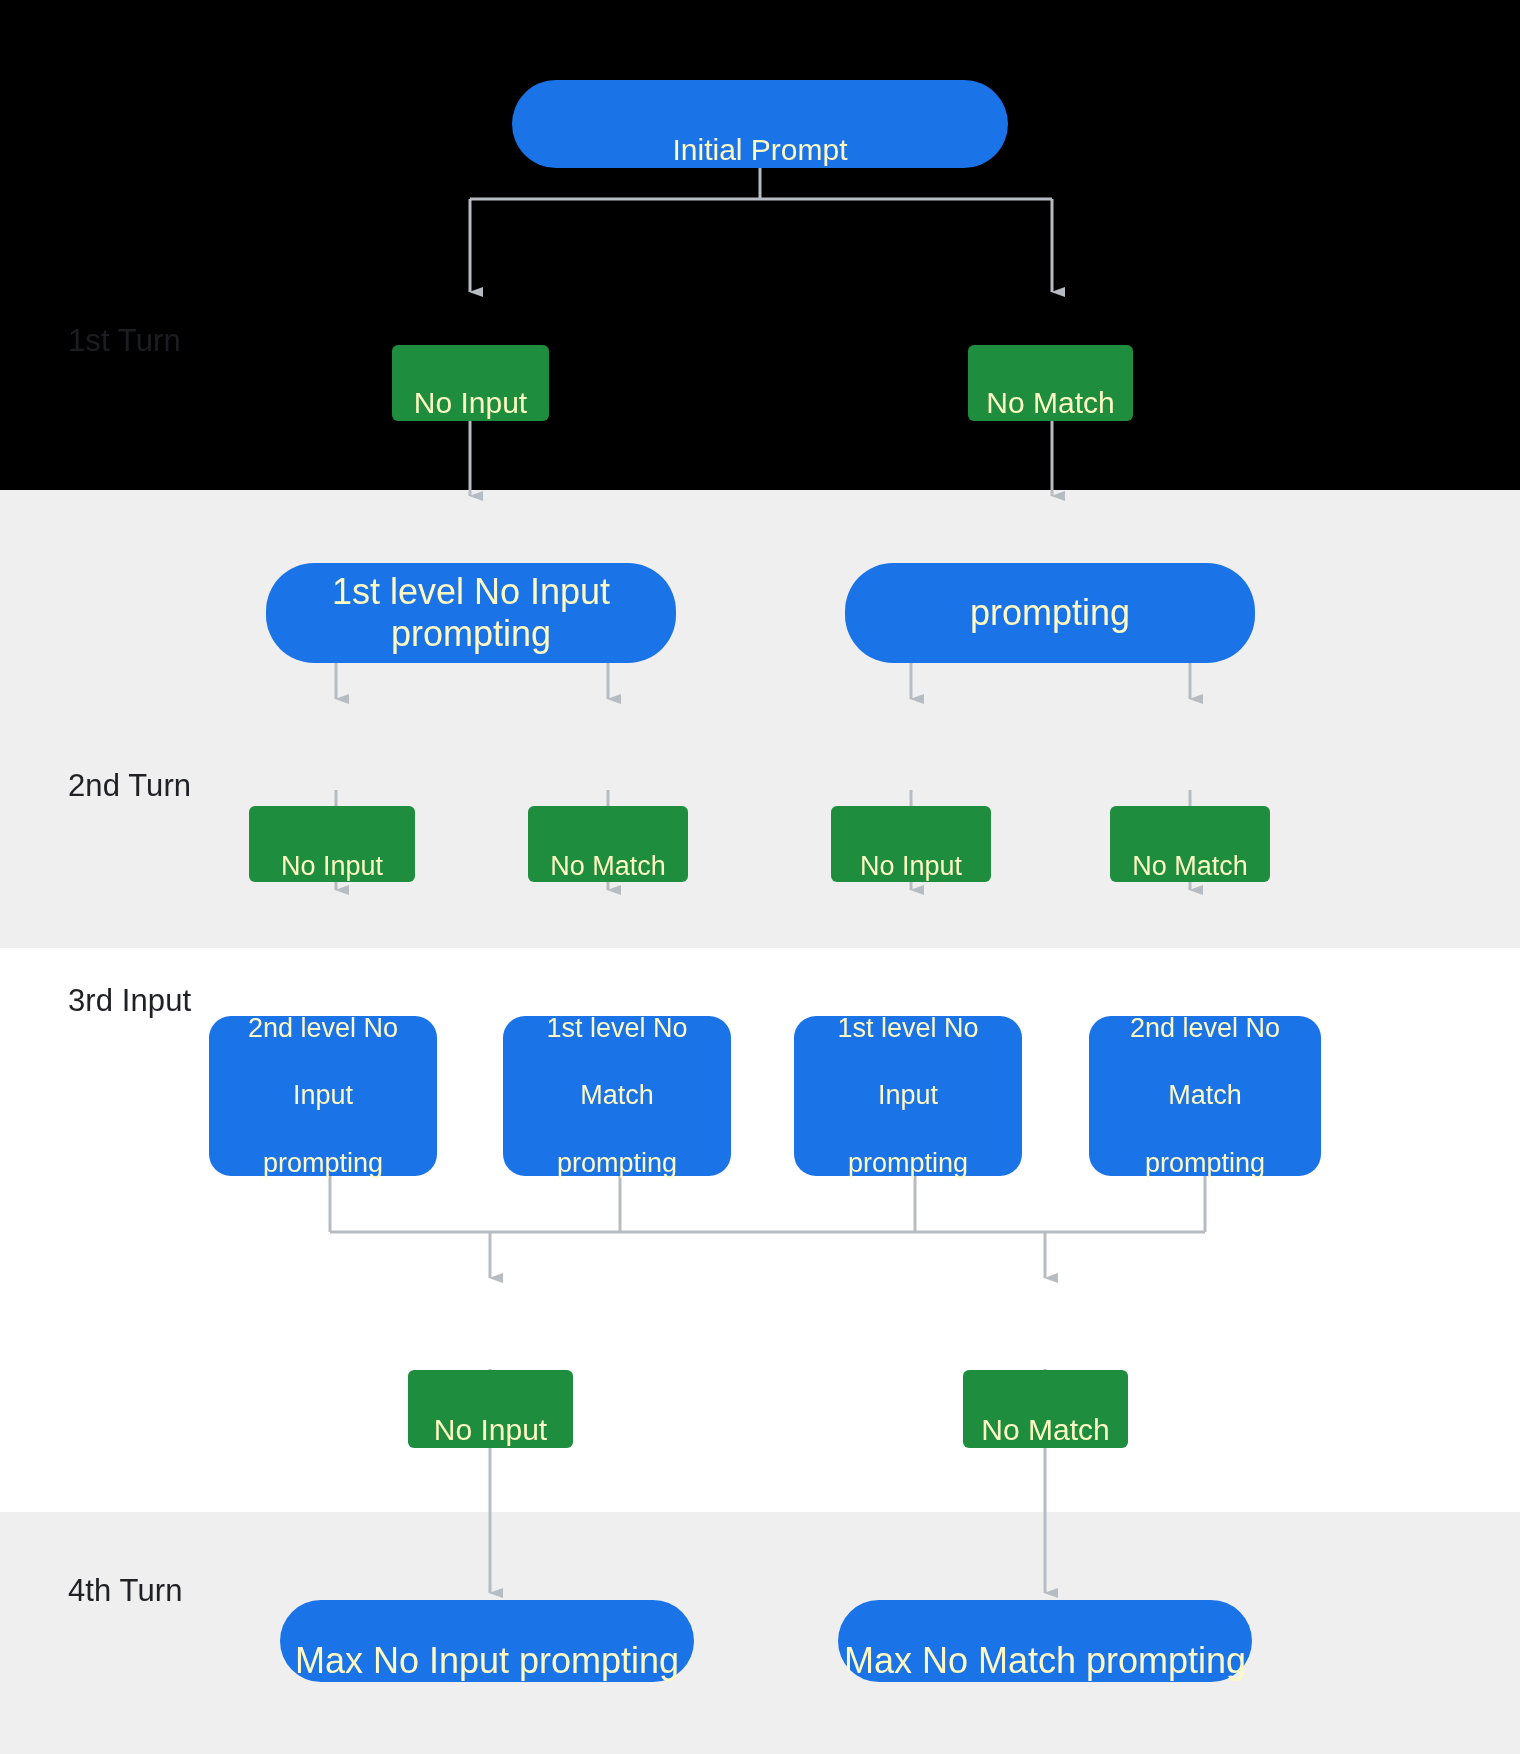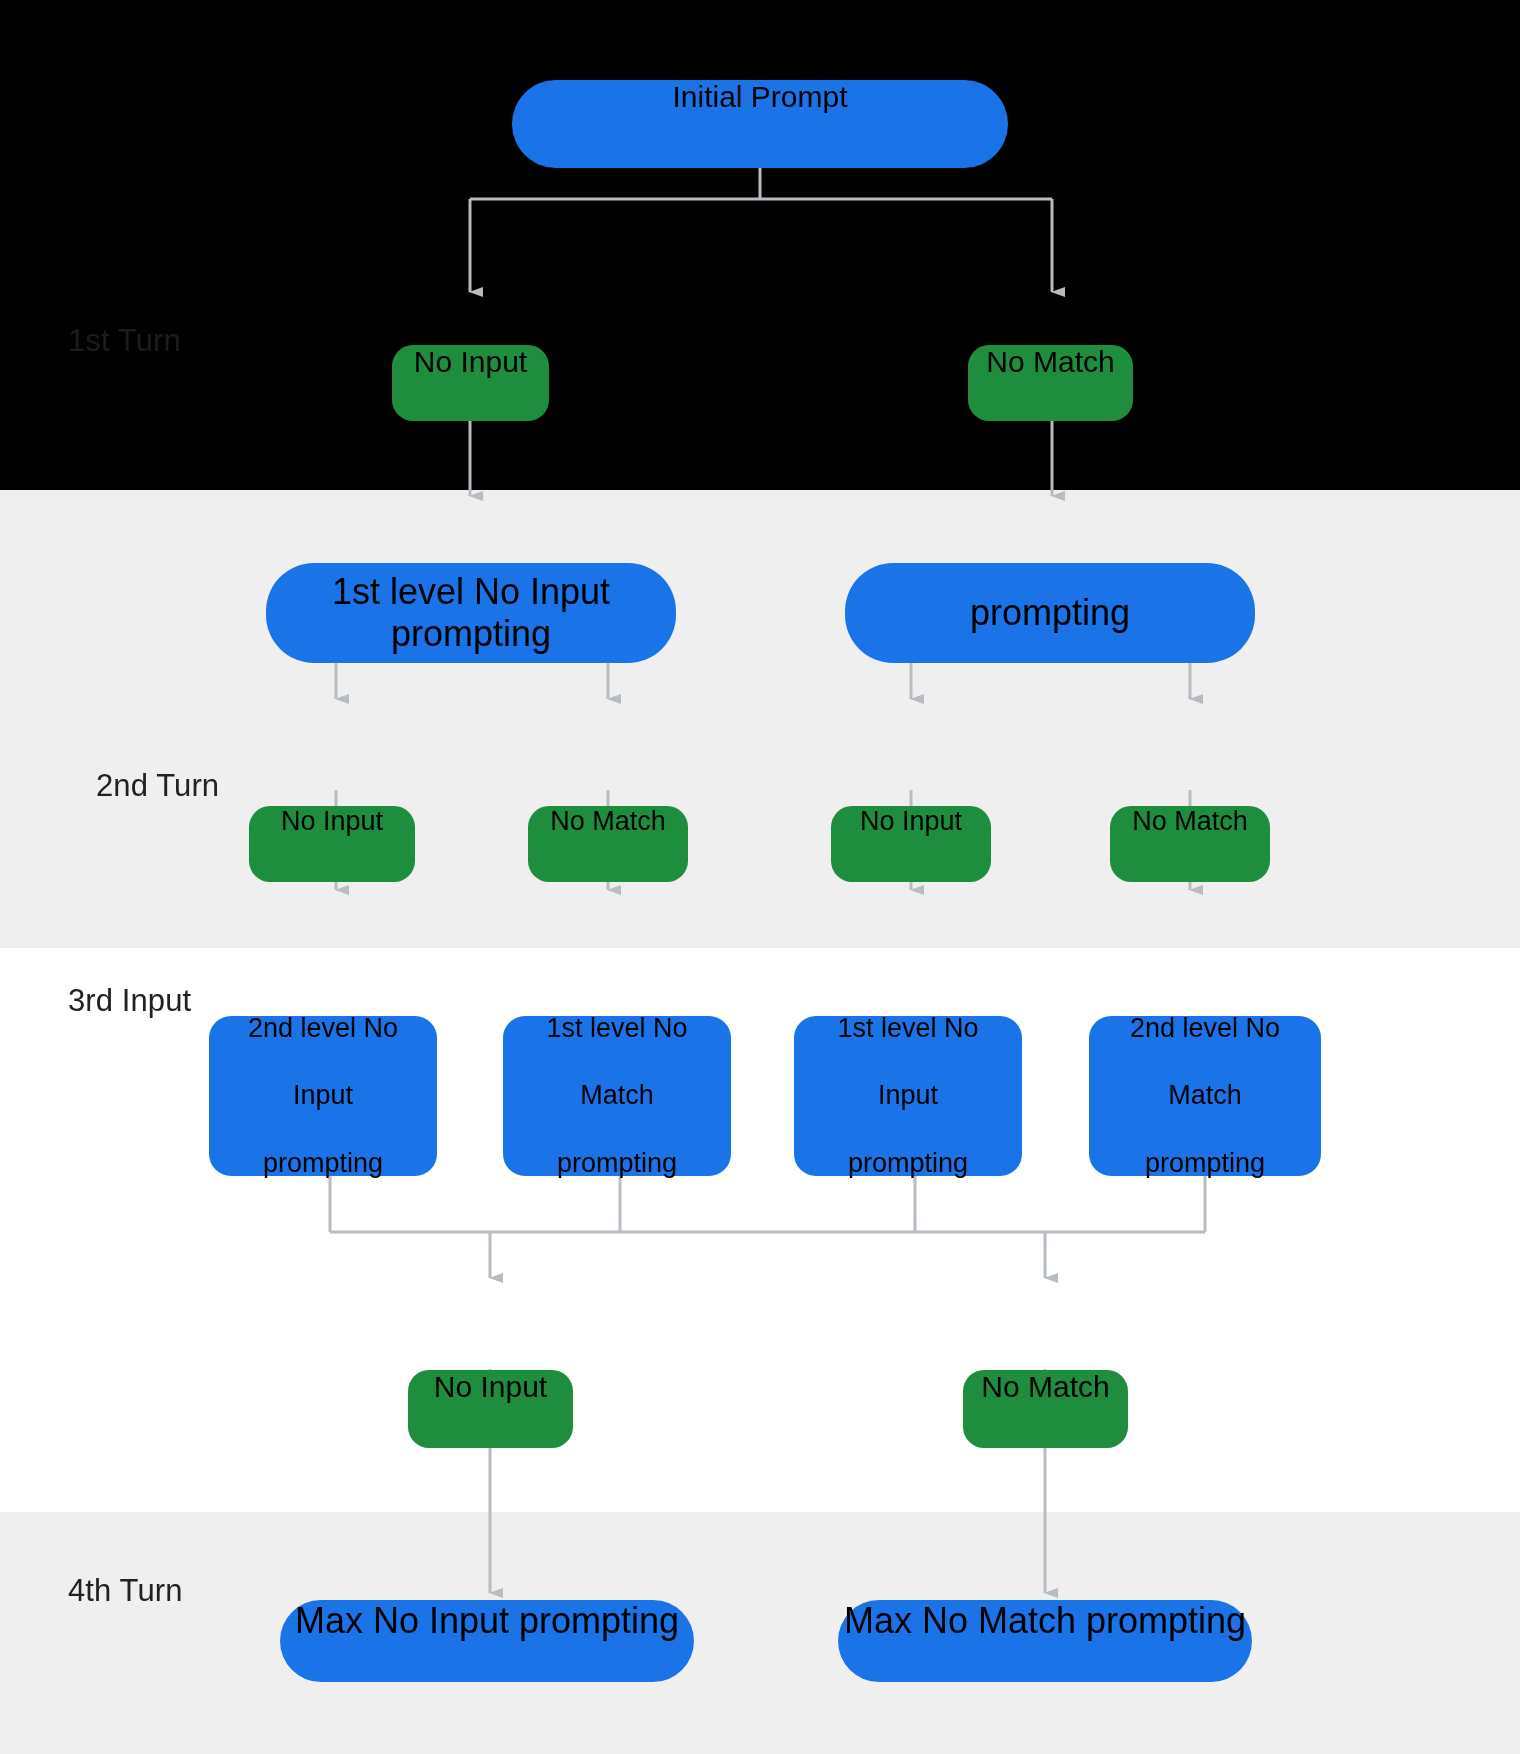--- a/index.html
+++ b/index.html
@@ -27,33 +27,33 @@
     color:#202124;
     letter-spacing:.1px;
     white-space:nowrap;
     line-height:1;
   }
   .turn-label.on-dark{color:#1c1d20;margin-top:20px;}
 
   
   .node{
     position:absolute;
-    display:flex;align-items:flex-start;justify-content:center;
+    display:flex;align-items:flex-end;justify-content:center;
     text-align:center;
-    color:#000000;
+    color:#fef9c3;
     box-sizing:border-box;
     line-height:1.16;
   }
   .node span{display:block;width:100%;}
   .node.blue{background:#1b73e8;}
   .node.green{background:#1e8e3e;}
 
   .r-pill{border-radius:48px;}
   .r-lg{border-radius:22px;gap:36px;}
-  .r-sm{border-radius:21px;}
+  .r-sm{border-radius:6px;}
 
   .fs-30{font-size:30px;}
   .fs-28{font-size:36px;}
   .fs-27{font-size:27px;}
 </style>
 </head>
 <body>
 
 <div id="stage">
 
@@ -101,21 +101,21 @@
 
       <path d="M490 1232 L490 1278" marker-end="url(#ah)"></path>
       <path d="M1045 1232 L1045 1278" marker-end="url(#ah)"></path>
 
       <path d="M490 1369 L490 1593" marker-end="url(#ah)"></path>
       <path d="M1045 1369 L1045 1593" marker-end="url(#ah)"></path>
     </g>
   </svg>
 
   <div class="turn-label on-dark" style="left:68px;top:305px;">1st Turn</div>
-  <div class="turn-label" style="left:68px;top:770px;margin-left:28px;">2nd Turn</div>
+  <div class="turn-label" style="left:68px;top:770px;">2nd Turn</div>
   <div class="turn-label" style="left:68px;top:985px;">3rd Input</div>
   <div class="turn-label" style="left:68px;top:1575px;">4th Turn</div>
 
   <div class="node blue r-pill fs-30" style="left:512px;top:80px;width:496px;height:88px;">
     <span>Initial Prompt</span>
   </div>
 
   <div class="node green r-sm fs-30" style="left:392px;top:345px;width:157px;height:76px;">
     <span>No Input</span>
   </div>

